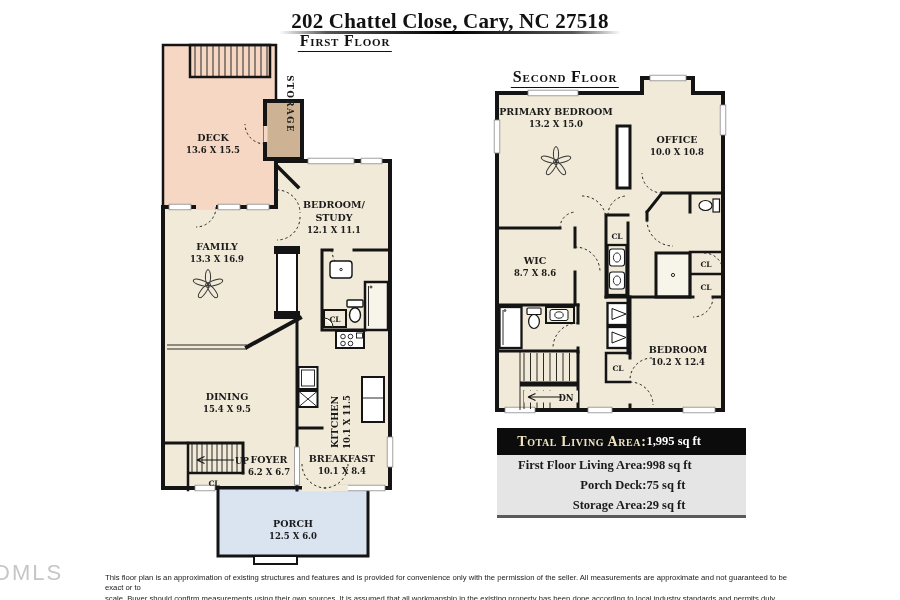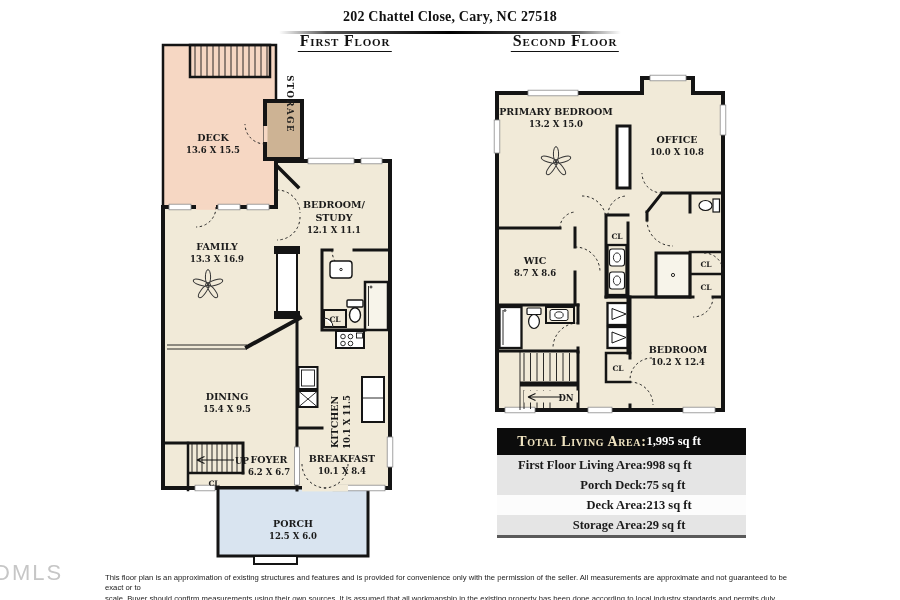--- a/index.html
+++ b/index.html
@@ -1,25 +1,25 @@
 <!DOCTYPE html>
 <html><head>
 <meta charset="utf-8">
 <style>
   html,body{margin:0;padding:0;background:#fff;}
   .page{position:relative;width:900px;height:600px;background:#fff;overflow:hidden;
         font-family:"Liberation Serif","DejaVu Serif",serif;}
   .title{position:absolute;left:0;top:9px;width:900px;text-align:center;
-         font-size:14px;font-weight:bold;color:#111;letter-spacing:.2px;}
+         font-size:21px;font-weight:bold;color:#111;letter-spacing:.2px;}
   .title-rule{position:absolute;left:279px;top:31px;width:342px;height:3px;border-radius:2px;
          background:linear-gradient(to right,rgba(0,0,0,0),#555 14%,#000 50%,#555 86%,rgba(0,0,0,0));}
   .floor-heading{position:absolute;top:32px;transform:translateX(-50%);
          font-variant:small-caps;font-weight:bold;font-size:16px;letter-spacing:.8px;color:#111;
          border-bottom:1.6px solid #111;padding:0 2px 1px 2px;}
-  #fh1{left:345px;} #fh2{left:565px;}
+  #fh1{left:345px;} #fh2{left:565px;margin-top:36px;}
   .plan{position:absolute;}
   #plan1{left:150px;top:40px;}
   #plan2{left:480px;top:60px;}
   .plan text{font-family:"DejaVu Serif","Liberation Serif",serif;font-weight:bold;
              fill:#1b1b1b;text-anchor:middle;}
   .r9{font-size:9.5px;} .r8{font-size:8.5px;} .r7{font-size:7.5px;}
   .wall{stroke:#141414;fill:none;stroke-linecap:square;}
   .w4{stroke-width:4;} .w3{stroke-width:3;} .w25{stroke-width:2.5;} .w2{stroke-width:2;}
   .thin{stroke:#141414;stroke-width:.9;fill:none;}
   .door{stroke:#222;stroke-width:1;fill:none;stroke-dasharray:2.4 2.6;}
@@ -293,24 +293,20 @@
       <div class="at-val">1,995 sq ft</div>
     </div>
     <div class="at-row rowA">
       <div class="at-lbl">First Floor Living Area:</div>
       <div class="at-val">998 sq ft</div>
     </div>
     <div class="at-row rowA">
       <div class="at-lbl">Porch Deck:</div>
       <div class="at-val">75 sq ft</div>
     </div>
-    <div class="at-row rowB">
-      <div class="at-lbl">Deck Area:</div>
-      <div class="at-val">213 sq ft</div>
-    </div>
     <div class="at-row rowA">
       <div class="at-lbl">Storage Area:</div>
       <div class="at-val">29 sq ft</div>
     </div>
   </div>
 
   <div class="watermark">DMLS</div>
 
   <div class="disclaimer">
     <div>This floor plan is an approximation of existing structures and features and is provided for convenience only with the permission of the seller.  All measurements are approximate and not guaranteed to be exact or to</div>

